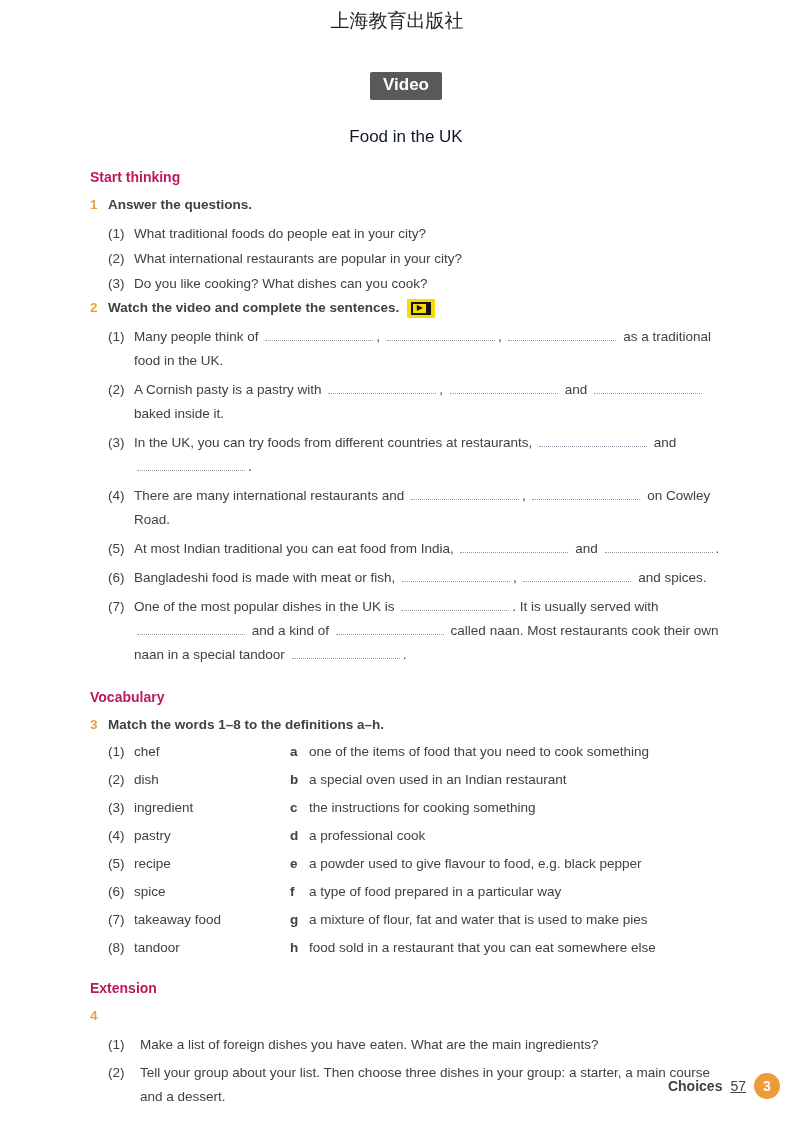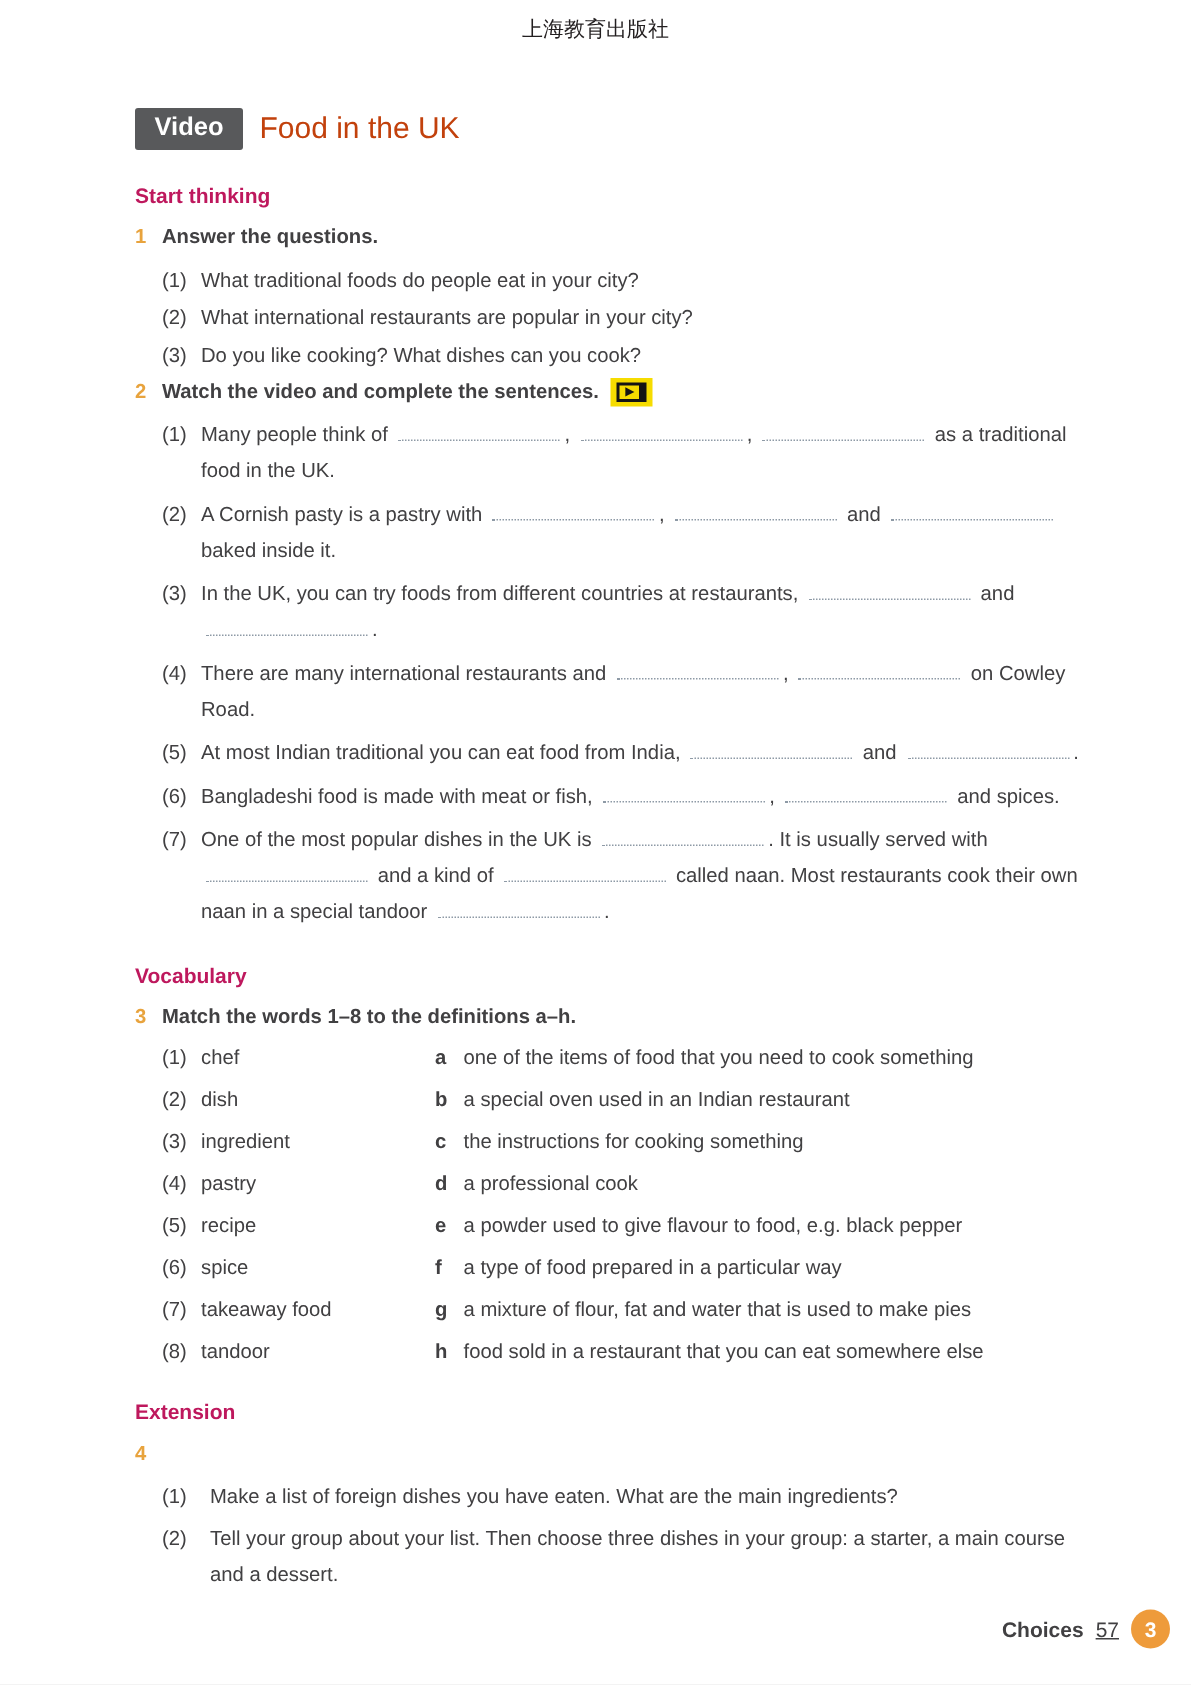--- a/index.html
+++ b/index.html
@@ -4,32 +4,32 @@
 <style>
   * { box-sizing: border-box; }
   html,body { margin:0; padding:0; background:#e9e9e9; }
   .page {
     width:794px; height:1123px; margin:0 auto; background:#ffffff;
     position:relative; overflow:hidden;
     font-family:"Liberation Sans","DejaVu Sans",sans-serif;
     color:#414042; font-size:13.5px; line-height:24px;
   }
   .publisher {
-    text-align:center; padding-top:8px; font-size:14px; color:#231f20;
+    text-align:center; padding-top:8px; font-size:19px; color:#231f20;
     font-family:"DejaVu Sans","Liberation Sans",sans-serif;
   }
   .content { padding:40px 72px 0 90px; }
 
   
-  .video-header { display:flex; align-items:center; gap:11px; margin-bottom:16px; }
+  .video-header { display:flex; align-items:center; gap:27px; margin-bottom:16px;flex-direction:column; }
   .video-badge {
     background:#58595b; color:#ffffff; font-weight:bold; font-size:17px;
     padding:3px 13px 5px; border-radius:2px; line-height:20px;
   }
-  .video-title { font-size:20px; color:#c2410c; line-height:20px;text-align:right; }
+  .video-title { font-size:17px; color:#0f172a; line-height:20px;text-align:right; }
 
   
   .section-heading { color:#be185d; font-weight:bold; font-size:14px; margin:20px 0 7px; line-height:20px; }
   .ex-head { display:flex; margin:0 0 6px; line-height:22px; }
   .ex-num { color:#e8a33d; font-weight:bold; width:18px; flex:none; }
   .ex-text { font-weight:bold; color:#414042; }
 
   
   .q-item { display:flex; padding-left:18px; margin:1px 0; }
   .q-item .inum { width:26px; flex:none; }

